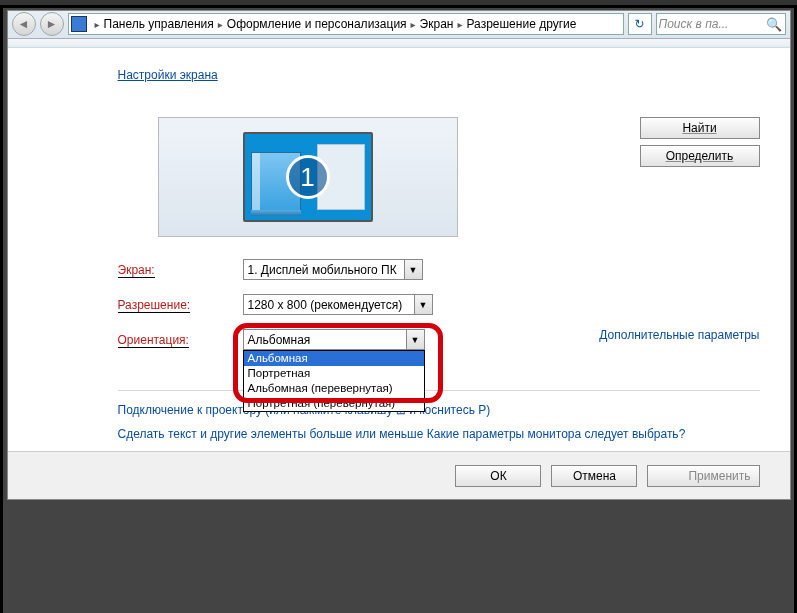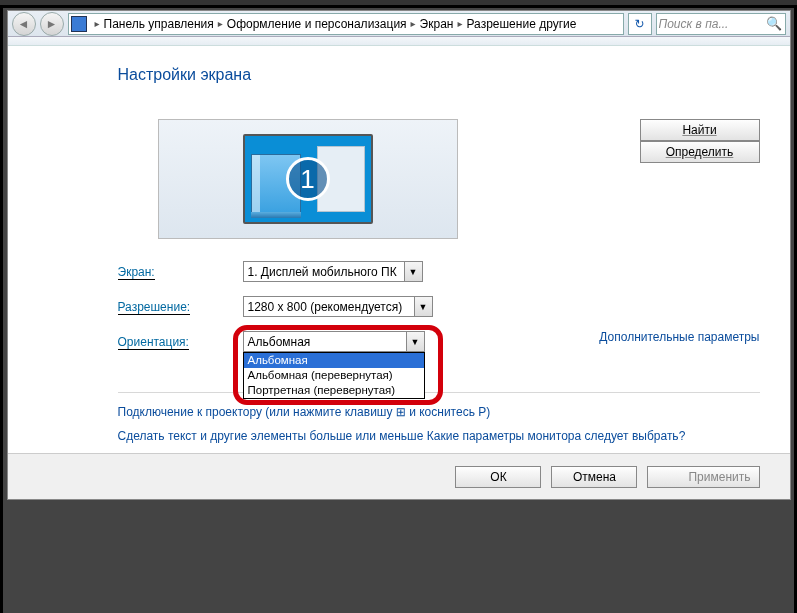--- a/index.html
+++ b/index.html
@@ -109,23 +109,24 @@
     border-bottom: 1px solid #cdd;
   }
   
   .content {
     flex: 1;
     padding: 20px 30px 0 110px;
     position: relative;
   }
   .page-title {
     color: #0a4c9c;
-    font-size: 16px;
+    font-size: 12px;
     margin: 0 0 35px 0;
     font-weight: normal;
+    text-decoration: underline;
   }
   .display-area {
     display: flex;
     align-items: flex-start;
     gap: 12px;
     margin-bottom: 22px;
   }
   .monitor-frame {
     width: 300px;
     height: 120px;
@@ -172,42 +173,42 @@
     width: 44px; height: 44px;
     border: 3px solid #fff;
     border-radius: 50%;
     background: rgba(10,80,140,0.6);
     color: #fff;
     font-size: 26px;
     display:flex;align-items:center;justify-content:center;
     z-index:2;
   }
   .side-buttons {
-    display:flex; flex-direction:column; 
+    display:flex; flex-direction:column; gap:6px;
     margin-left: auto;
   }
   .win-btn {
     height: 22px;
     border: 1px solid #888;
     background: linear-gradient(#fefefe,#e3e3e3);
     font-size: 12px;
     padding: 0 8px;
     cursor: default;
     min-width: 120px;
     text-align:center;
   }
   .side-buttons .win-btn { text-decoration: underline; text-decoration-color: rgba(0,0,0,0.4); }
   .form-row {
     display: flex;
     align-items: center;
     margin-bottom: 14px;
   }
   .form-label {
     width: 125px;
-    color: #0369a1;
+    color: #b91c1c;
   }
   .form-label span { border-bottom: 1px solid #000; }
   .combo {
     position: relative;
     border: 1px solid #888;
     height: 21px;
     background: #fff;
     display: flex;
     align-items: center;
     padding: 0 20px 0 4px;
@@ -350,20 +351,21 @@
 
       <div class="form-row">
         <div class="form-label"><span>Ориентация:</span></div>
         <div class="dropdown-wrap">
           <div class="combo orientation">
             <span>Альбомная</span>
             <div class="combo-arrow">▼</div>
           </div>
           <div class="dropdown-list">
             <div class="dropdown-item selected">Альбомная</div>
+            <div class="dropdown-item">Портретная</div>
             <div class="dropdown-item">Альбомная (перевернутая)</div>
             <div class="dropdown-item">Портретная (перевернутая)</div>
           </div>
           <div class="red-ring"></div>
         </div>
       </div>
 
       <div class="adv-link-wrap">
         <span class="link">Дополнительные параметры</span>
       </div>

